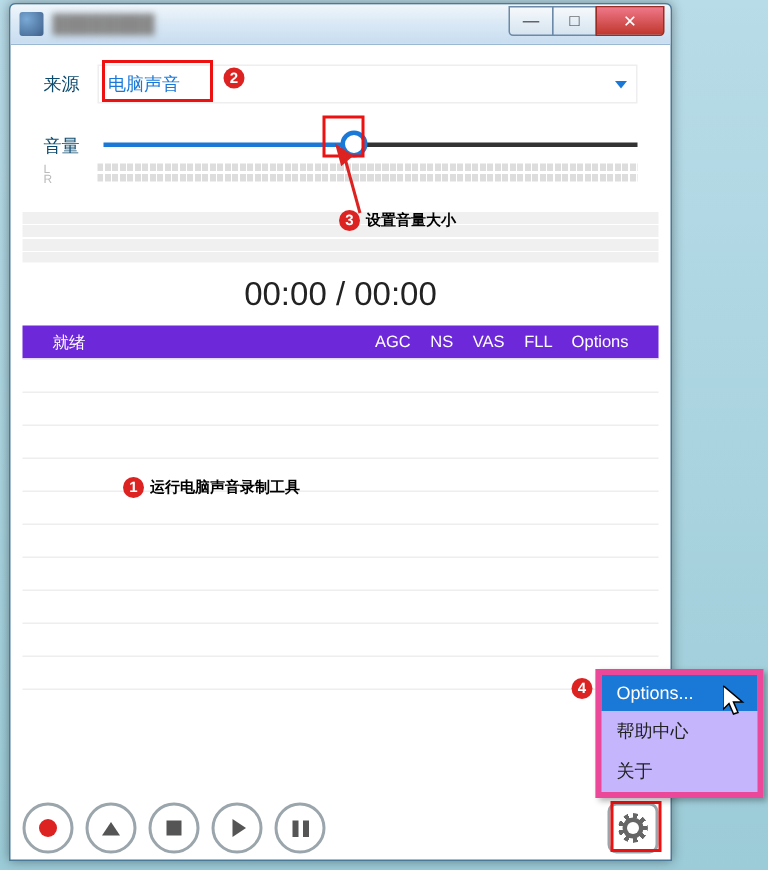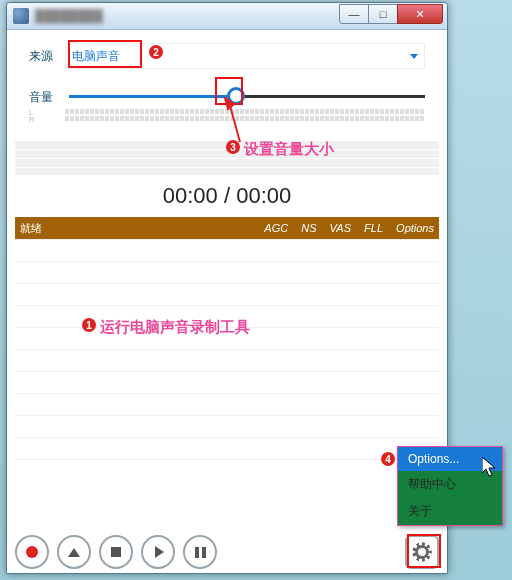--- a/index.html
+++ b/index.html
@@ -86,21 +86,21 @@
   }
   .dropdown-caret {
     position:absolute; right:6px; top:10px;
     width:0;height:0;border-left:4px solid transparent;border-right:4px solid transparent;border-top:5px solid #1a78d6;
   }
   .redbox { border:2px solid #e11; position:absolute; pointer-events:none; }
   .redbadge {
     width:14px;height:14px;border-radius:50%;background:#d22;color:#fff;font-size:10px;display:inline-flex;align-items:center;justify-content:center;position:absolute;
     font-weight:bold;
   }
-  .redtext { color:#ec4899; font-weight:bold; font-size:15px; position:absolute; }
+  .redtext { color:#000000; font-weight:bold; font-size:10px; position:absolute; }
   
   .vol-row { margin:18px 14px 2px; display:flex; align-items:center;}
   .slider-wrap { flex:1; position:relative; height:20px; margin-left:4px;}
   .track-blue { position:absolute; left:0; top:8px; height:3px; background:#1a78d6; }
   .track-grey { position:absolute; right:0; top:8px; height:3px; background:#333; }
   .thumb {
     position:absolute; top:0; width:18px;height:18px;border-radius:50%;background:#fff;border:3px solid #1a78d6;box-sizing:border-box;
   }
   .meter-row { margin:0 14px; display:flex;}
   .meter-lbl { width:36px; font-size:8px; color:#bbb; line-height:7px;}
@@ -113,25 +113,25 @@
     background: repeating-linear-gradient(to right,#ddd 0,#ddd 4px,#fff 4px,#fff 5px);
   }
   
   .stripes { margin-top:18px; height:34px;
     background: repeating-linear-gradient(to bottom,#f0f0f0 0,#f0f0f0 8px,#fff 8px,#fff 9px);
   }
   .time {
     text-align:center; font-size:22px; color:#222; margin:8px 0;
   }
   .status-bar {
-    background:#a16207; color:#fff; height:22px; display:flex; align-items:center;
-    font-size:11px; padding:0 5px;
+    background:#6d28d9; color:#fff; height:22px; display:flex; align-items:center;
+    font-size:11px; padding:0 20px;
   }
   .status-left { flex:1; }
-  .status-right span { margin-left:10px;font-style:italic; }
+  .status-right span { margin-left:10px; }
   .list-area {
     background:#fff; height:248px; position:relative;
   }
   .list-area::before{
     content:""; position:absolute; left:0;right:0;top:0;height:1px;background:#eee;
     box-shadow: 0 22px 0 #eee,0 44px 0 #eee,0 66px 0 #eee,0 88px 0 #eee,0 110px 0 #eee,0 132px 0 #eee,0 154px 0 #eee,0 176px 0 #eee,0 198px 0 #eee,0 220px 0 #eee;
   }
   
   .transport {
     position:absolute; left:8px; right:8px; bottom:4px; height:34px; display:flex; align-items:center;
@@ -157,21 +157,21 @@
     content:"";position:absolute;inset:3px;border-radius:50%;background:#fff;
   }
   .gear::after{
     content:"";position:absolute;inset:-3px;border-radius:50%;
     background:conic-gradient(#666 0 20deg,transparent 20deg 40deg,#666 40deg 60deg,transparent 60deg 80deg,#666 80deg 100deg,transparent 100deg 120deg,#666 120deg 140deg,transparent 140deg 160deg,#666 160deg 180deg,transparent 180deg 200deg,#666 200deg 220deg,transparent 220deg 240deg,#666 240deg 260deg,transparent 260deg 280deg,#666 280deg 300deg,transparent 300deg 320deg,#666 320deg 340deg,transparent 340deg 360deg);
     -webkit-mask:radial-gradient(circle,transparent 5px,#000 5px);
     mask:radial-gradient(circle,transparent 5px,#000 5px);
   }
   
   .context-menu {
-    position:absolute; left:397px; top:446px; width:104px; background:#15803d; border:1px solid #ec4899; box-shadow:2px 2px 4px rgba(0,0,0,.3);
+    position:absolute; left:397px; top:446px; width:104px; background:#c4b5fd; border:4px solid #ec4899; box-shadow:2px 2px 4px rgba(0,0,0,.3);
     z-index:30;
   }
   .menu-item { padding:5px 10px; font-size:12px; color:#222;}
   .menu-item.sel { background:#1a78d6; color:#fff;}
   
   .cursor {
     position:absolute; left:482px; top:457px; z-index:40; pointer-events:none;
   }
   .cursor svg { width:20px; height:22px; }
   

